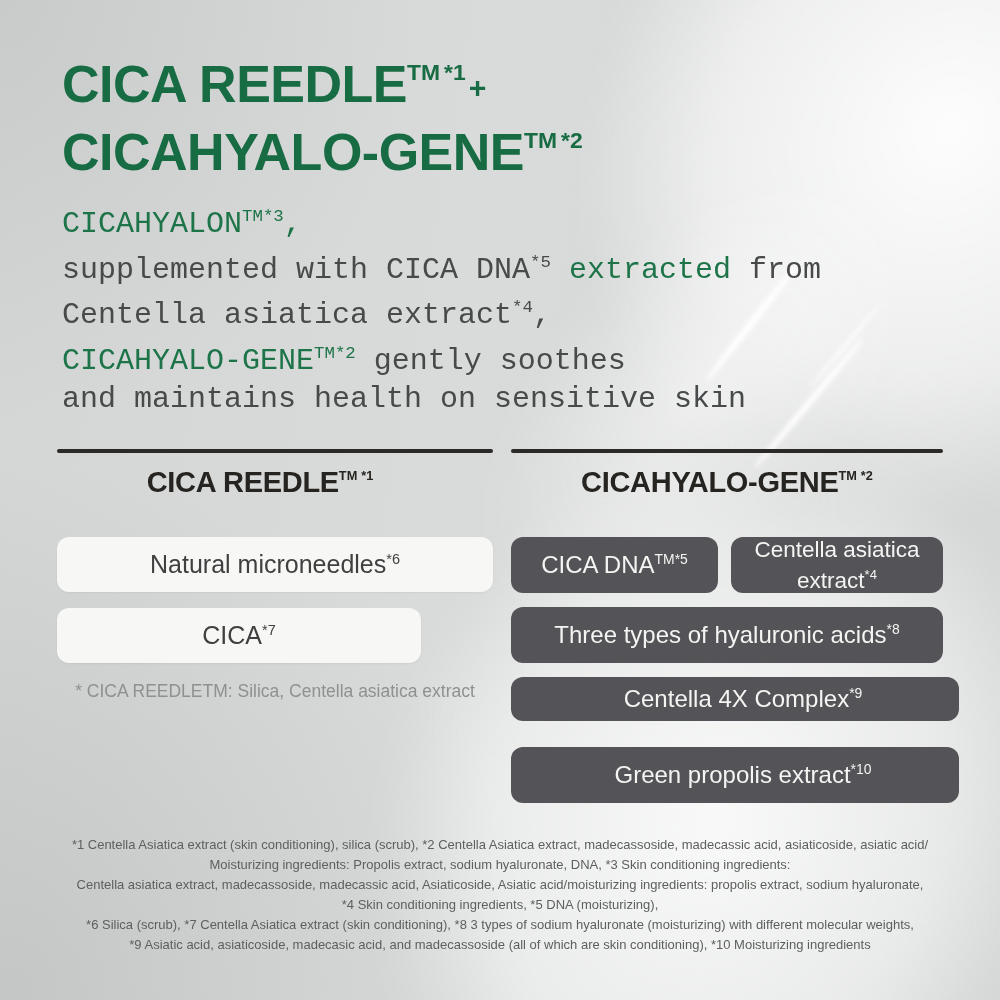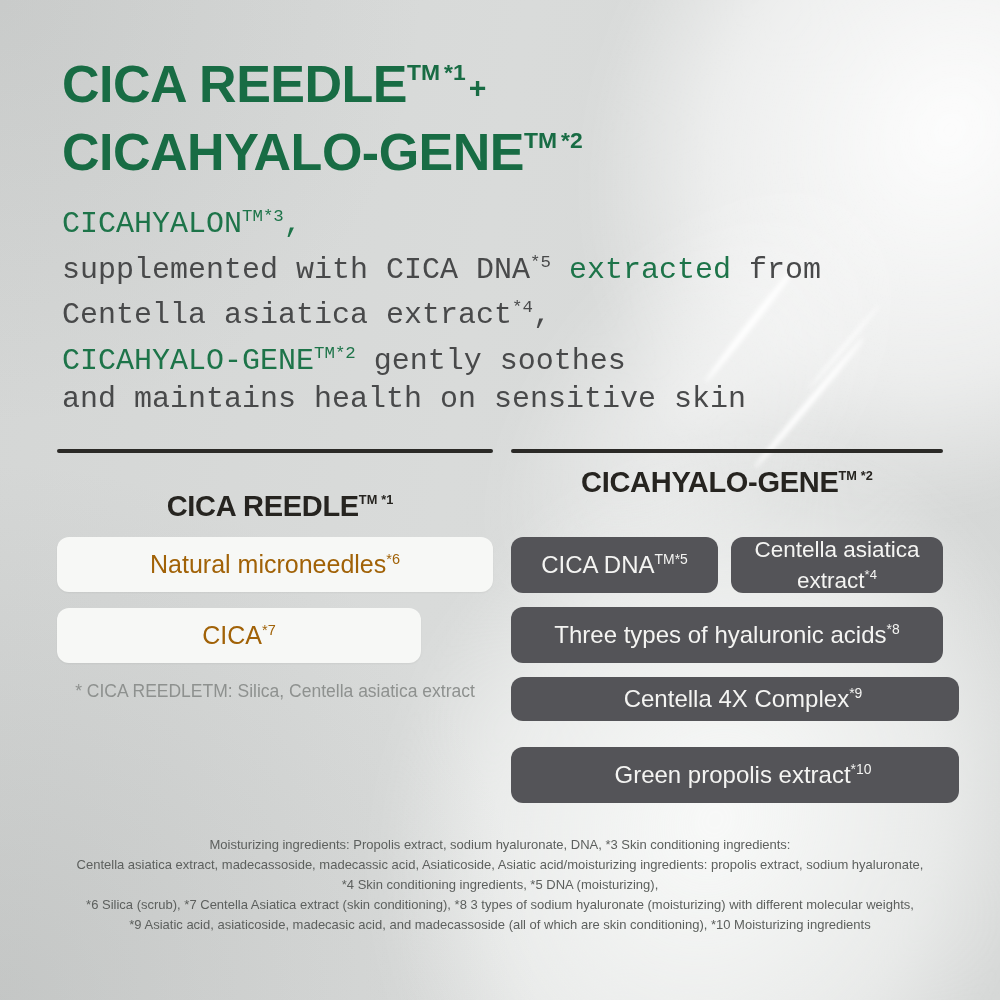--- a/index.html
+++ b/index.html
@@ -56,27 +56,27 @@
   .green { color: #1d7449; }
   .sup-b { font-size: 58%; vertical-align: super; font-weight: 500; }
   
   .rule { position: absolute; top: 449px; height: 4px; background: #2b2a27; border-radius: 2px; }
   .rule-left  { left: 57px;  width: 436px; }
   .rule-right { left: 511px; width: 432px; }
   .col-header {
     position: absolute; top: 466px; text-align: center;
     font-size: 29px; font-weight: bold; color: #262420; letter-spacing: -0.3px;
   }
-  .col-header-left  { left: 62px;  width: 436px; margin-top: 24px; }
+  .col-header-left  { left: 42px;  width: 436px; }
   .col-header-right { left: 511px; width: 432px; }
   .pill {
     position: absolute; display: flex; align-items: center; justify-content: center;
     border-radius: 12px; font-weight: 500; text-align: center;
   }
-  .pill-light { background: #f7f8f6; color: #a16207; font-size: 25px; box-shadow: 0 1px 2px rgba(0,0,0,0.05); }
+  .pill-light { background: #f7f8f6; color: #404040; font-size: 25px; box-shadow: 0 1px 2px rgba(0,0,0,0.05); }
   .pill-dark  { background: #545458; color: #f4f4f2; font-size: 24px; }
   .pill-l1 { left: 57px; top: 537px; width: 436px; height: 55px; }
   .pill-l2 { left: 57px; top: 608px; width: 364px; height: 55px; }
   .pill-r1a { left: 511px; top: 537px; width: 207px; height: 56px; }
   .pill-r1b { left: 731px; top: 537px; width: 212px; height: 56px; font-size: 22.5px; line-height: 25px; padding: 0 6px; box-sizing: border-box; }
   .pill-r2 { left: 511px; top: 607px; width: 432px; height: 56px; }
   .pill-r3 { left: 511px; top: 677px; width: 432px; height: 44px; padding-left: 16px; }
   .pill-r4 { left: 511px; top: 747px; width: 432px; height: 56px; padding-left: 16px; }
   .left-note {
     position: absolute; left: 47px; top: 681px; width: 456px; text-align: center;
@@ -157,20 +157,21 @@
     <span><span>Three types of hyaluronic acids</span><span class="sup-b">*8</span></span>
   </div>
   <div class="pill pill-dark pill-r3">
     <span><span>Centella 4X Complex</span><span class="sup-b">*9</span></span>
   </div>
   <div class="pill pill-dark pill-r4">
     <span><span>Green propolis extract</span><span class="sup-b">*10</span></span>
   </div>
 
   <div class="footnotes">
+    <div>*1 Centella Asiatica extract (skin conditioning), silica (scrub), *2 Centella Asiatica extract, madecassoside, madecassic acid, asiaticoside, asiatic acid/</div>
     <div>Moisturizing ingredients: Propolis extract, sodium hyaluronate, DNA, *3 Skin conditioning ingredients:</div>
     <div>Centella asiatica extract, madecassoside, madecassic acid,  Asiaticoside, Asiatic acid/moisturizing ingredients: propolis extract, sodium hyaluronate,</div>
     <div>*4 Skin conditioning ingredients, *5 DNA (moisturizing),</div>
     <div>*6 Silica (scrub), *7 Centella Asiatica extract (skin conditioning), *8 3 types of sodium hyaluronate (moisturizing) with different molecular weights,</div>
     <div>*9 Asiatic acid, asiaticoside, madecasic acid, and madecassoside (all of which are skin conditioning), *10 Moisturizing ingredients</div>
   </div>
 
 </div>
 
 </body></html>

